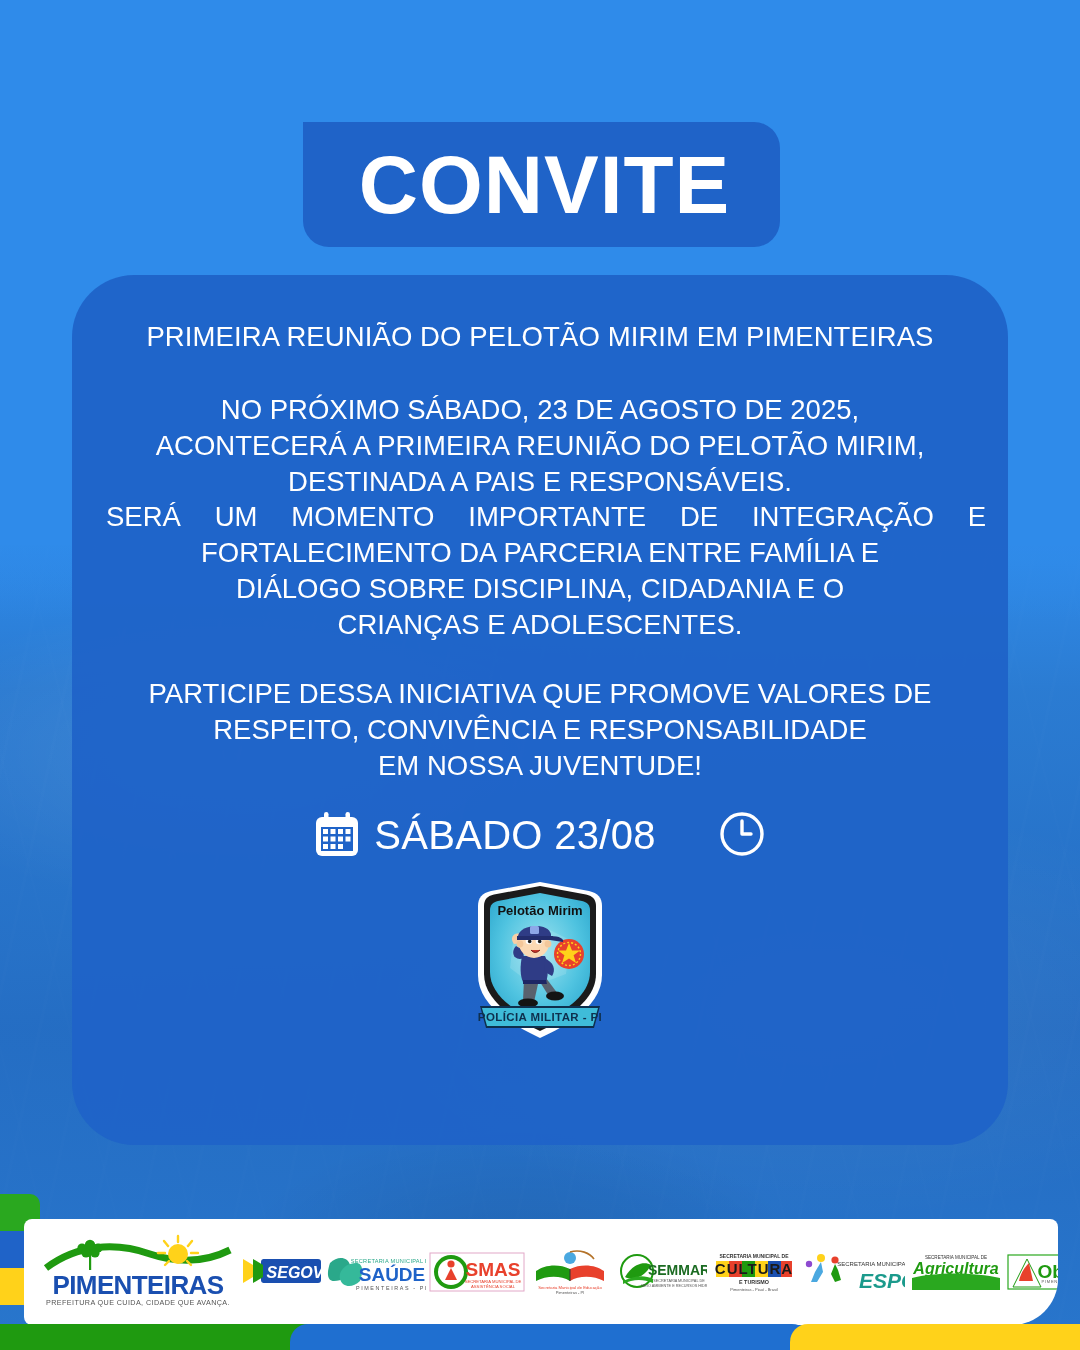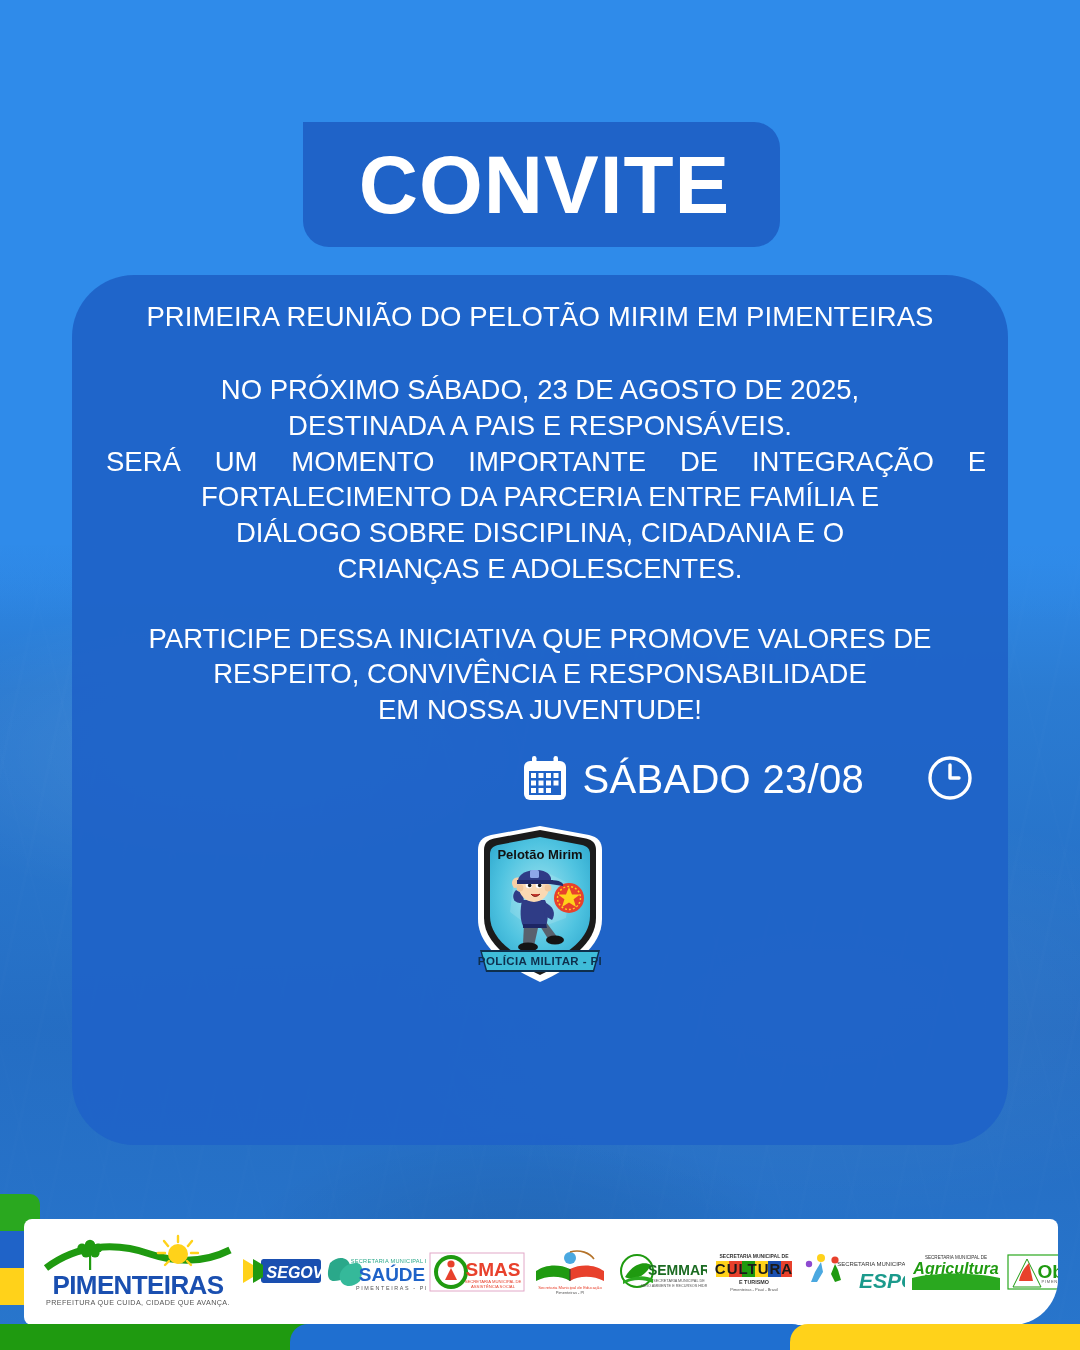--- a/index.html
+++ b/index.html
@@ -56,42 +56,42 @@
 
   
   #main-card{
     position:absolute; left:72px; top:275px; width:936px; height:870px;
     background:#1f63c8;
     opacity:.94;
     border-radius:62px;
   }
   #card-content{
     position:absolute; left:72px; top:275px; width:936px; height:870px;
-    padding:24px 34px 0 34px;
+    padding:44px 34px 0 34px;
     color:#ffffff;
     text-align:center;
   }
 
   .hl { font-size:27.5px; line-height:1.28; font-weight:500; letter-spacing:.1px; }
   .body-line { font-size:27.5px; line-height:1.30; font-weight:400; }
   .gap-a { height:38px; }
   .gap-b { height:34px; }
 
   #paragraph-main { margin-top:0; }
   .justify-line{
     display:block;
     text-align:justify;
     text-align-last:justify;
     width:880px;
     margin:0 auto;
   }
 
   
   #details-row{
-    display:flex; align-items:center; justify-content:flex-end;
+    display:flex; align-items:center; justify-content:center;
     gap:16px; margin-top:26px;
   }
   .detail-chunk{ display:flex; align-items:center; gap:14px; }
   .detail-text{ font-size:40px; font-weight:500; letter-spacing:.3px; white-space:nowrap; }
   #details-row .sep{ width:30px; }
 
   #location-row{
     display:flex; align-items:center; justify-content:center;
     gap:8px; margin-top:14px;
   }
@@ -140,20 +140,21 @@
 <div id="main-card"></div>
 
 <div id="card-content">
 
   <div class="hl">PRIMEIRA REUNIÃO DO PELOTÃO MIRIM EM PIMENTEIRAS</div>
 
   <div class="gap-a"></div>
 
   <div id="paragraph-main">
     <div class="body-line">NO PRÓXIMO SÁBADO, 23 DE AGOSTO DE 2025,</div>
+    <div class="body-line">ACONTECERÁ A PRIMEIRA REUNIÃO DO PELOTÃO MIRIM,</div>
     <div class="body-line">DESTINADA A PAIS E RESPONSÁVEIS.</div>
   </div>
 
   <div>
     <span class="body-line justify-line">SERÁ UM MOMENTO IMPORTANTE DE INTEGRAÇÃO E</span>
     <div class="body-line">FORTALECIMENTO DA PARCERIA ENTRE FAMÍLIA E</div>
     <div class="body-line">DIÁLOGO SOBRE DISCIPLINA, CIDADANIA E O</div>
     <div class="body-line">CRIANÇAS E ADOLESCENTES.</div>
   </div>
 

